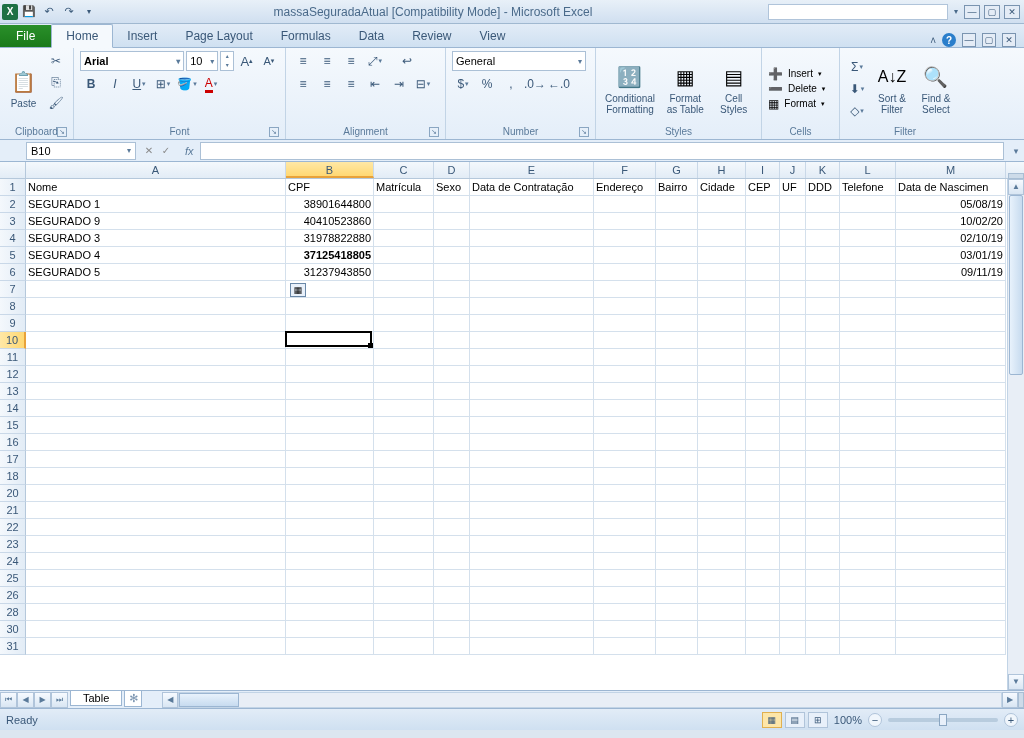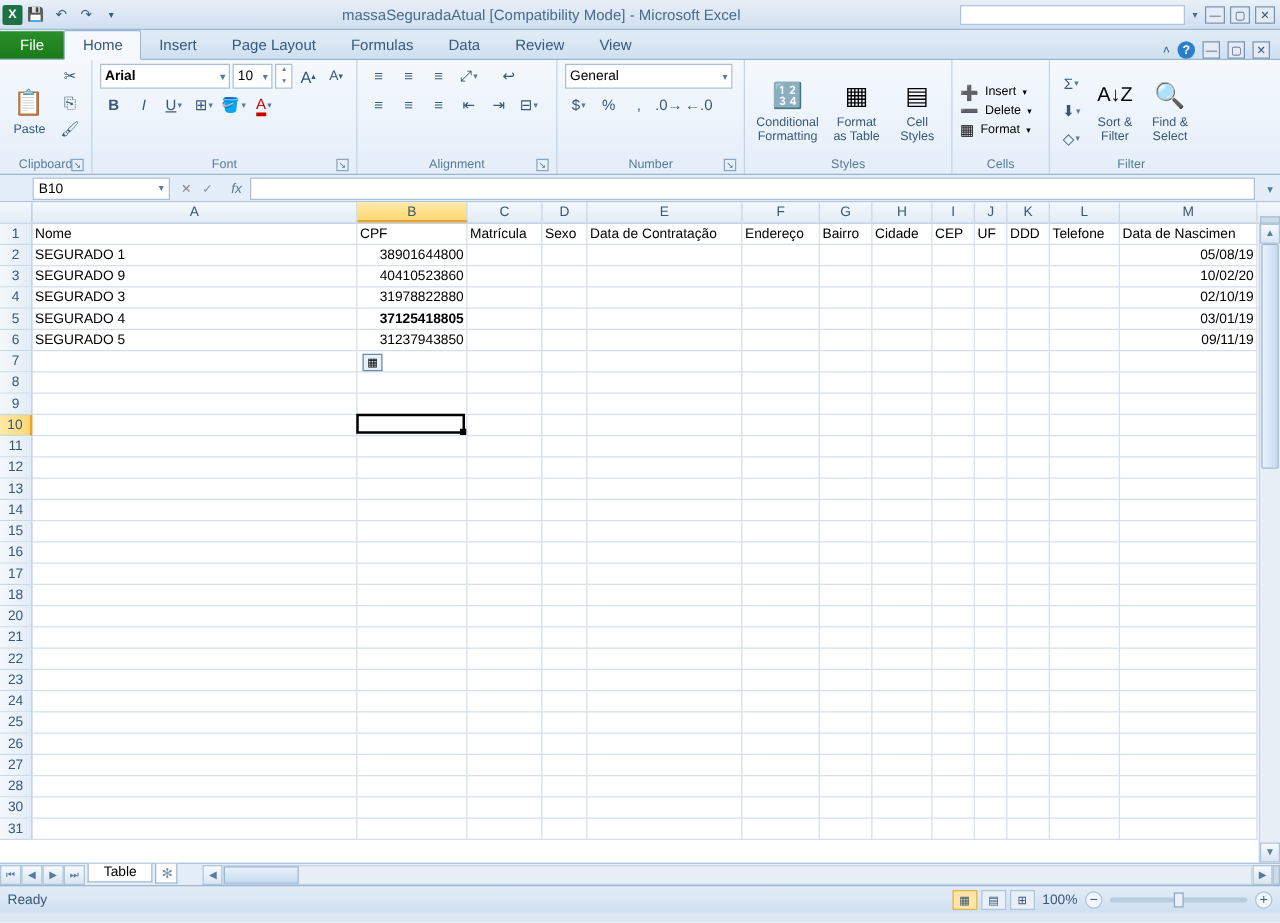--- a/index.html
+++ b/index.html
@@ -718,36 +718,20 @@
         <div class="cell" style="width: 62px;"></div>
         <div class="cell" style="width: 42px;"></div>
         <div class="cell" style="width: 48px;"></div>
         <div class="cell" style="width: 34px;"></div>
         <div class="cell" style="width: 26px;"></div>
         <div class="cell" style="width: 34px;"></div>
         <div class="cell" style="width: 56px;"></div>
         <div class="cell" style="width: 110px;"></div>
       </div>
       <div class="row">
-        <div class="rh">27</div>
-        <div class="cell" style="width: 260px;"></div>
-        <div class="cell" style="width: 88px;"></div>
-        <div class="cell" style="width: 60px;"></div>
-        <div class="cell" style="width: 36px;"></div>
-        <div class="cell" style="width: 124px;"></div>
-        <div class="cell" style="width: 62px;"></div>
-        <div class="cell" style="width: 42px;"></div>
-        <div class="cell" style="width: 48px;"></div>
-        <div class="cell" style="width: 34px;"></div>
-        <div class="cell" style="width: 26px;"></div>
-        <div class="cell" style="width: 34px;"></div>
-        <div class="cell" style="width: 56px;"></div>
-        <div class="cell" style="width: 110px;"></div>
-      </div>
-      <div class="row">
         <div class="rh">28</div>
         <div class="cell" style="width: 260px;"></div>
         <div class="cell" style="width: 88px;"></div>
         <div class="cell" style="width: 60px;"></div>
         <div class="cell" style="width: 36px;"></div>
         <div class="cell" style="width: 124px;"></div>
         <div class="cell" style="width: 62px;"></div>
         <div class="cell" style="width: 42px;"></div>
         <div class="cell" style="width: 48px;"></div>
         <div class="cell" style="width: 34px;"></div>

